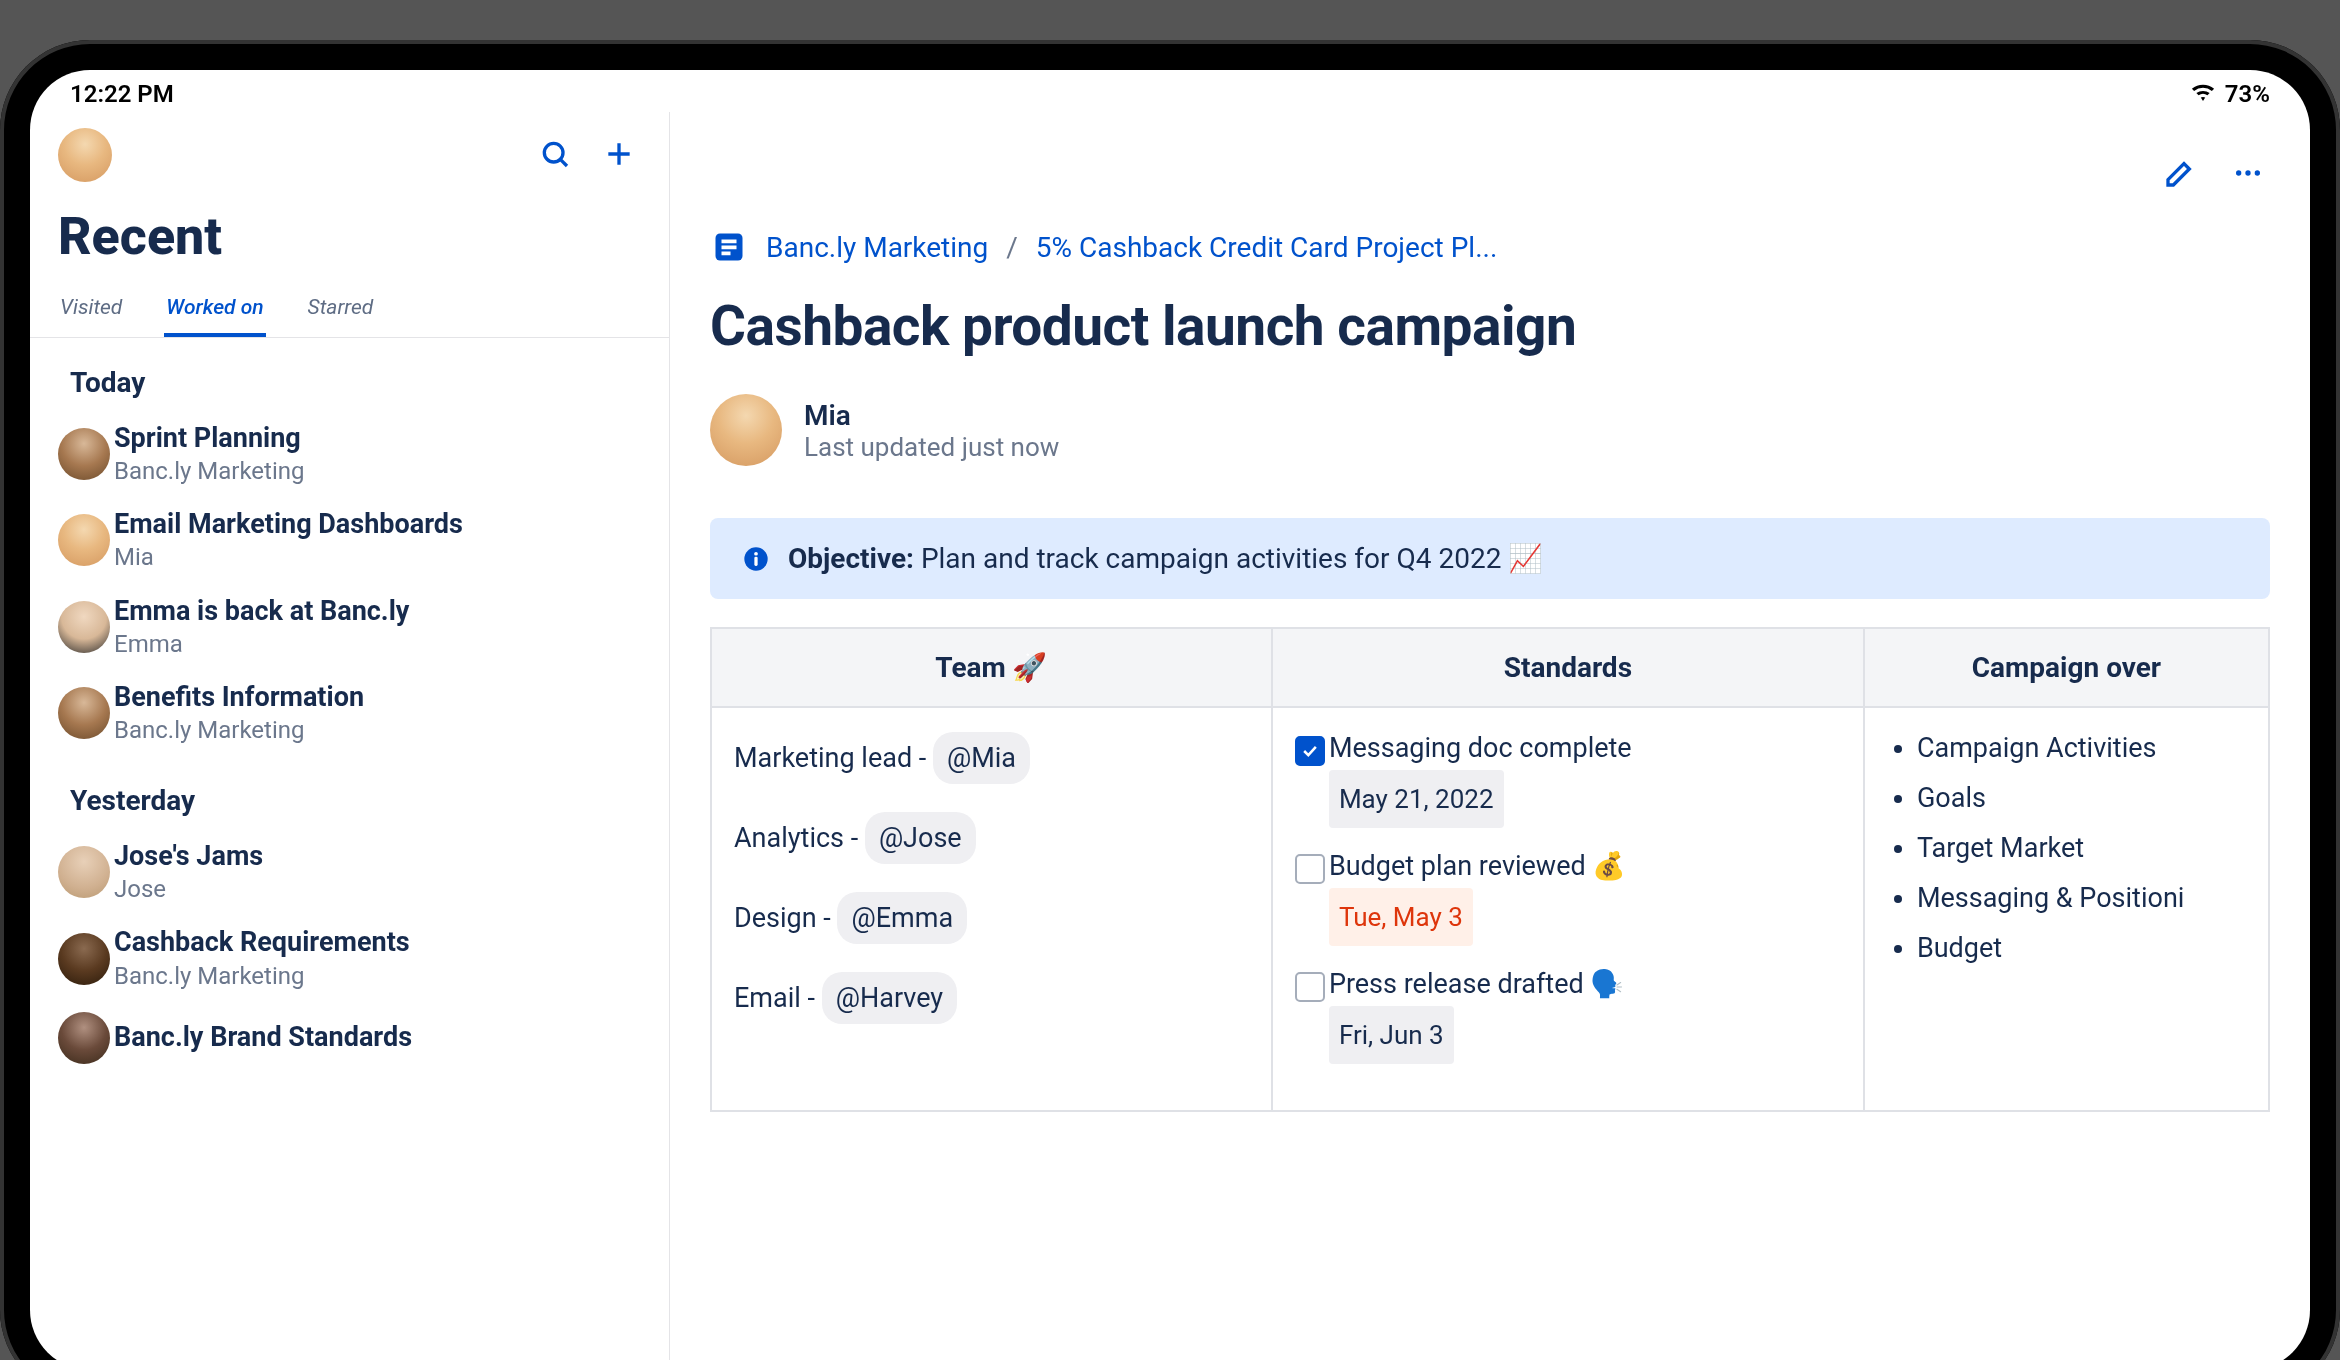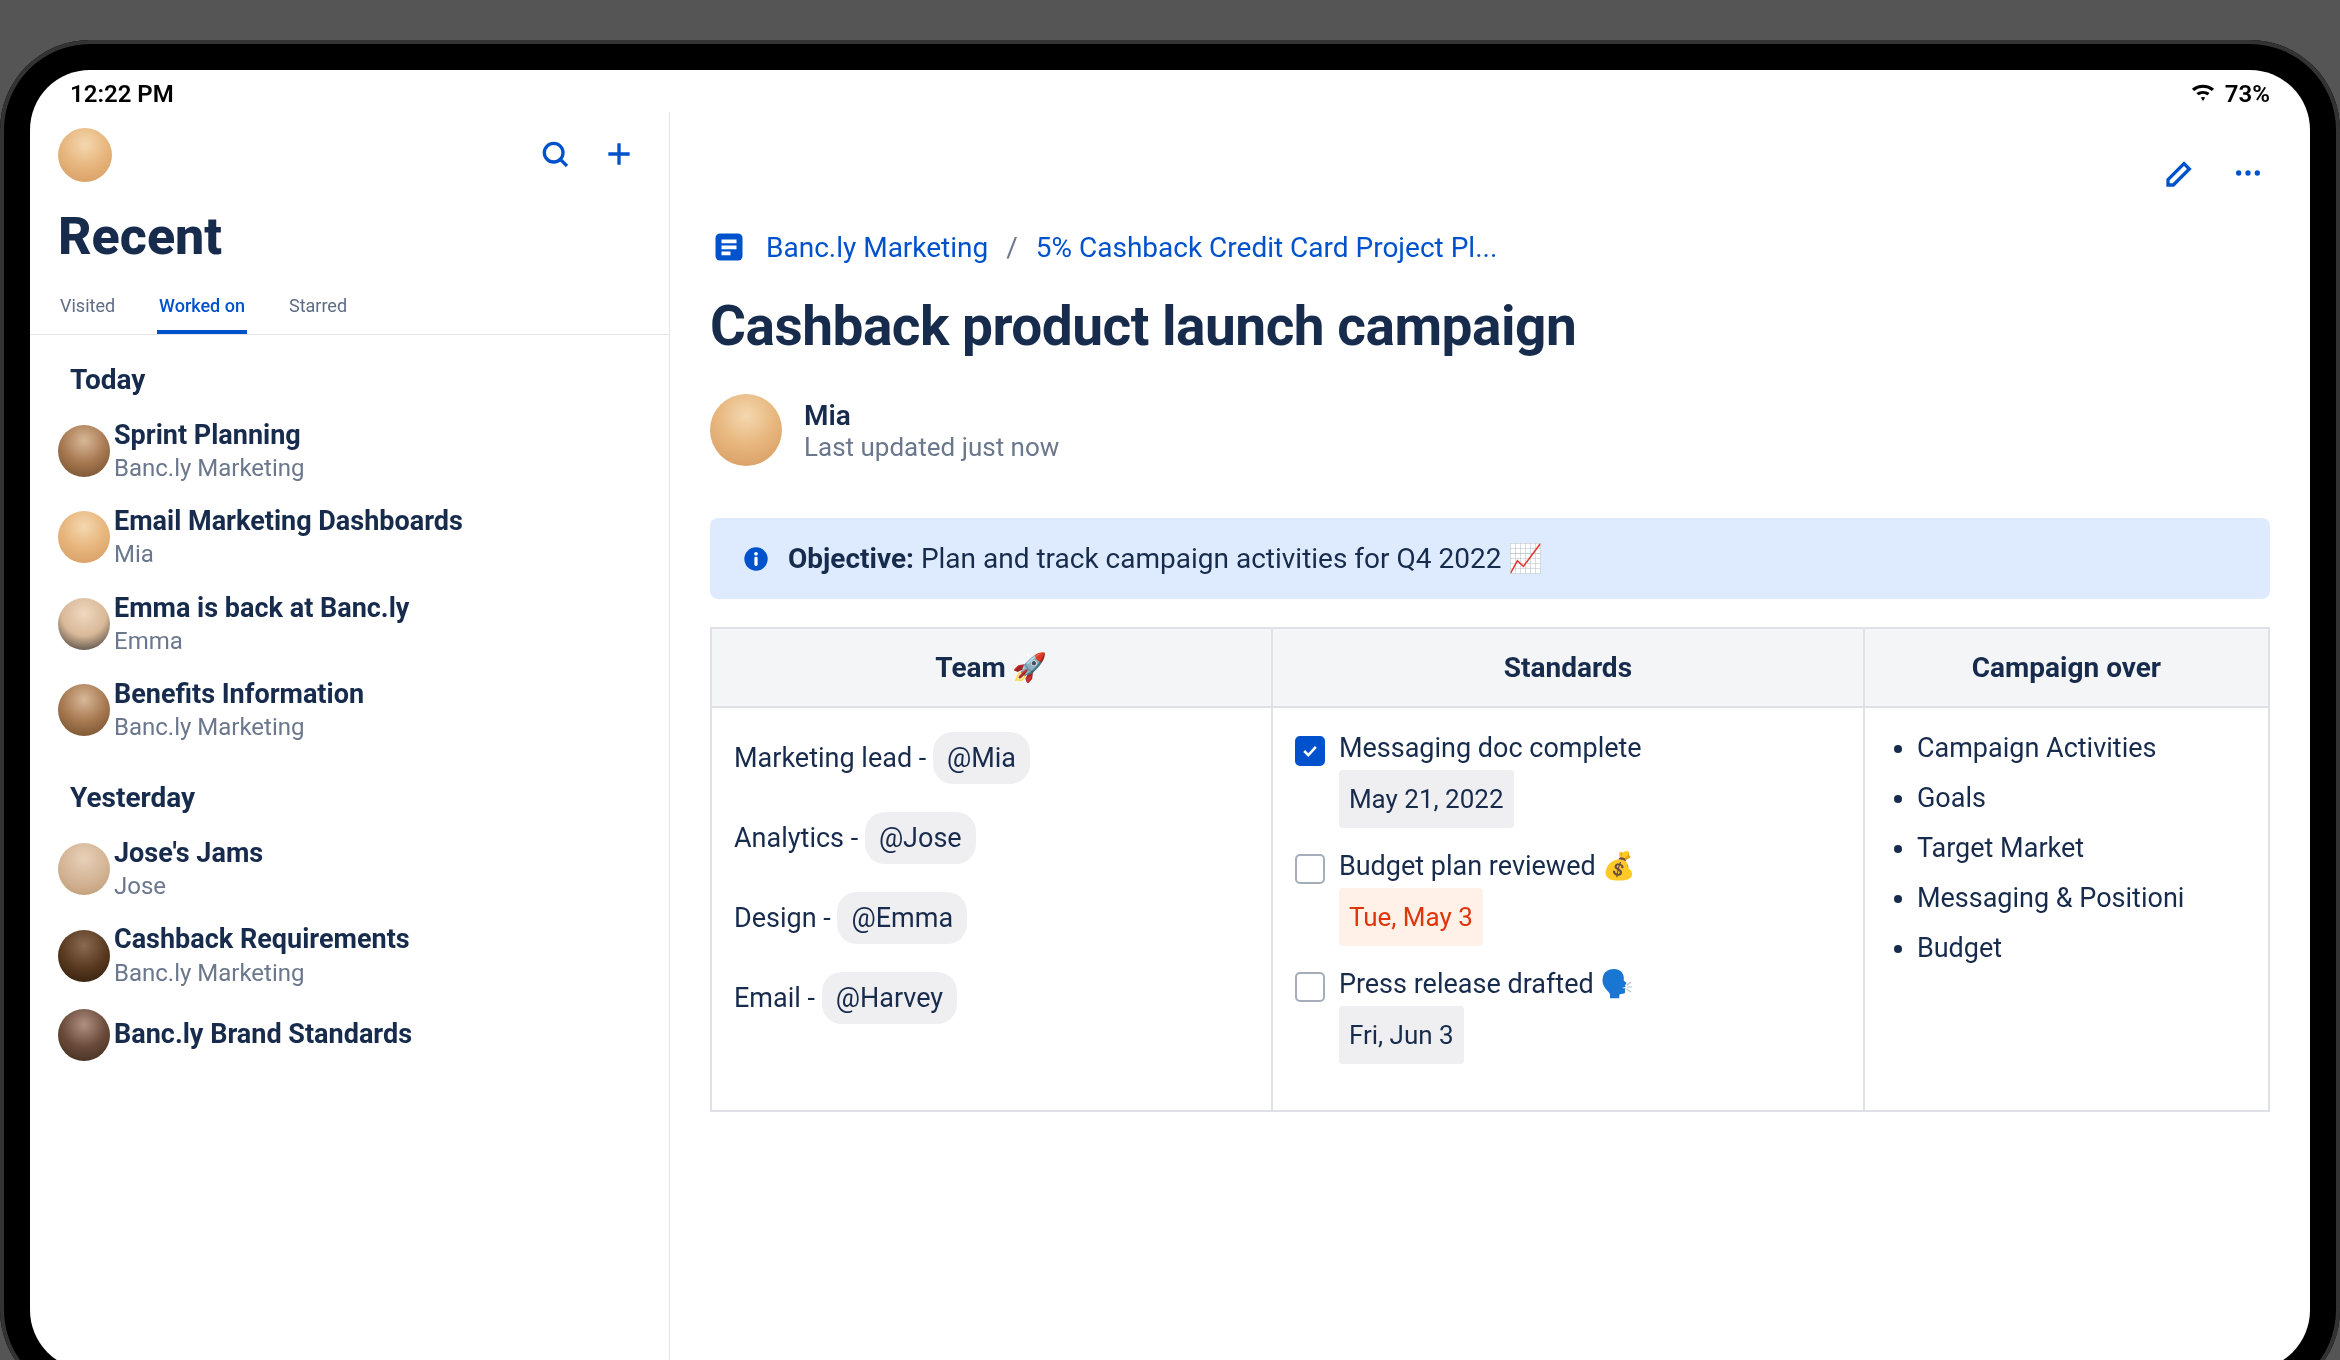--- a/index.html
+++ b/index.html
@@ -54,22 +54,23 @@
     .icon-btn svg { width: 32px; height: 32px; stroke: #0052cc; fill: none; stroke-width: 2.5; }
     .recent-title {
       font-size: 52px; font-weight: 800; color: #172b4d;
       padding: 16px 28px 20px;
     }
     .tabs {
       display: flex; gap: 40px; padding: 0 28px;
       border-bottom: 1px solid #e4e4e7;
     }
     .tab {
-      font-size: 18px; padding: 8px 2px 14px; color: #5e6c84; cursor: pointer;
+      font-size: 21px; padding: 8px 2px 14px; color: #5e6c84; cursor: pointer;
       border-bottom: 4px solid transparent;
+      font-style: italic;
     }
     .tab.active { color: #0052cc; border-bottom-color: #0052cc; font-weight: 500; }
     .section-label {
       font-size: 28px; font-weight: 700; color: #172b4d;
       padding: 28px 40px 12px;
     }
     .list-row {
       display: flex; align-items: center; gap: 4px;
       padding: 10px 28px; cursor: pointer;
     }
@@ -115,21 +116,21 @@
     .table td {
       padding: 24px 22px; border-right: 2px solid #dfe1e6; vertical-align: top;
       font-size: 27px; color: #172b4d;
     }
     .table td:last-child { border-right: none; border-radius: 27px; }
     .role-line { margin-bottom: 28px; }
     .mention {
       background: #efeff2; border-radius: 20px; padding: 10px 14px;
       color: #172b4d; display: inline-block;
     }
-    .milestone { display: flex; align-items: flex-start; gap: 14px; margin-bottom: 22px; }
+    .milestone { display: flex; align-items: flex-start; gap: 4px; margin-bottom: 22px; }
     .chk {
       width: 30px; height: 30px; border: 2.5px solid #a5adba; border-radius: 5px;
       flex-shrink: 0; margin-top: 4px; display: flex; align-items: center; justify-content: center;
     }
     .chk.checked { background: #0052cc; border-color: #0052cc; }
     .chk.checked svg { width: 20px; height: 20px; stroke: #fff; stroke-width: 3; fill: none; }
     .milestone-body { display: flex; flex-direction: column; gap: 6px; }
     .date-pill {
       background: #efeff2; border-radius: 4px; padding: 14px 10px; display: inline-block;
       align-self: flex-start; font-size: 26px;

